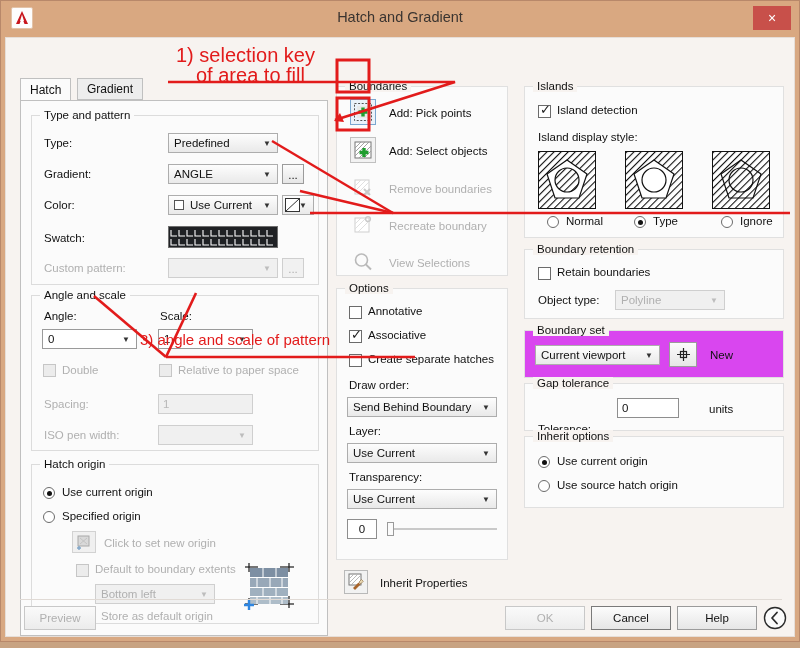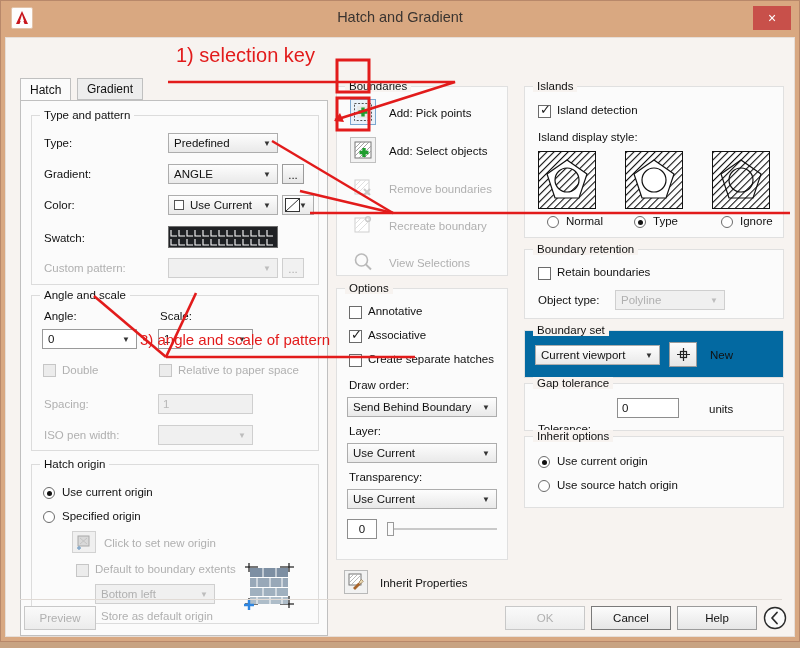--- a/index.html
+++ b/index.html
@@ -532,21 +532,21 @@
       <div class="group-title">Boundary retention</div>
       <div class="cb" style="left:13px; top:17px;"></div>
       <div class="lbl" style="left:32px; top:16px;">Retain boundaries</div>
       <div class="lbl" style="left:13px; top:44px;">Object type:</div>
       <div class="combo dis" style="left:90px; top:40px; width:110px;">
         <span>Polyline</span>
         <span class="arr">▼</span>
       </div>
     </div>
 
-    <div class="group flat" style="left:518px; top:292px; width:260px; height:48px; background:#0369a1;">
+    <div class="group flat" style="left:518px; top:292px; width:260px; height:48px; background:#d946ef;">
       <div class="group-title">Boundary set</div>
       <div class="combo" style="left:10px; top:14px; width:125px;">
         <span>Current viewport</span>
         <span class="arr">▼</span>
       </div>
       <div class="btn" style="left:144px; top:11px; width:28px; height:25px;">
         <svg width="15" height="15" viewBox="0 0 15 15">
           <path d="M7.5 1 v13 M1 7.5 h13" stroke="#222" stroke-width="1.2"></path>
           <rect x="4.5" y="4.5" width="6" height="6" fill="none" stroke="#222" stroke-width="1.2"></rect>
         </svg>
@@ -601,14 +601,15 @@
     <path d="M272 141 L393 213" fill="none" stroke="#e21b1b" stroke-width="2.4"></path>
     <path d="M300 191 L393 213" fill="none" stroke="#e21b1b" stroke-width="2.4"></path>
     <path d="M310 213 H790" fill="none" stroke="#e21b1b" stroke-width="2.4"></path>
 
     <path d="M94 296 L166 357" fill="none" stroke="#e21b1b" stroke-width="2.6"></path>
     <path d="M166 357 L196 293" fill="none" stroke="#e21b1b" stroke-width="2.6"></path>
     <path d="M166 357 H415" fill="none" stroke="#e21b1b" stroke-width="2.6"></path>
   </svg>
 
   <div class="ann" style="left:176px; top:44px; font-size:20px;">1) selection key</div>
+  <div class="ann" style="left:196px; top:64px; font-size:20px;">of area to fill</div>
   <div class="ann" style="left:140px; top:331px; font-size:15px;">3) angle and scale of pattern</div>
 </div>
 
 </body></html>

